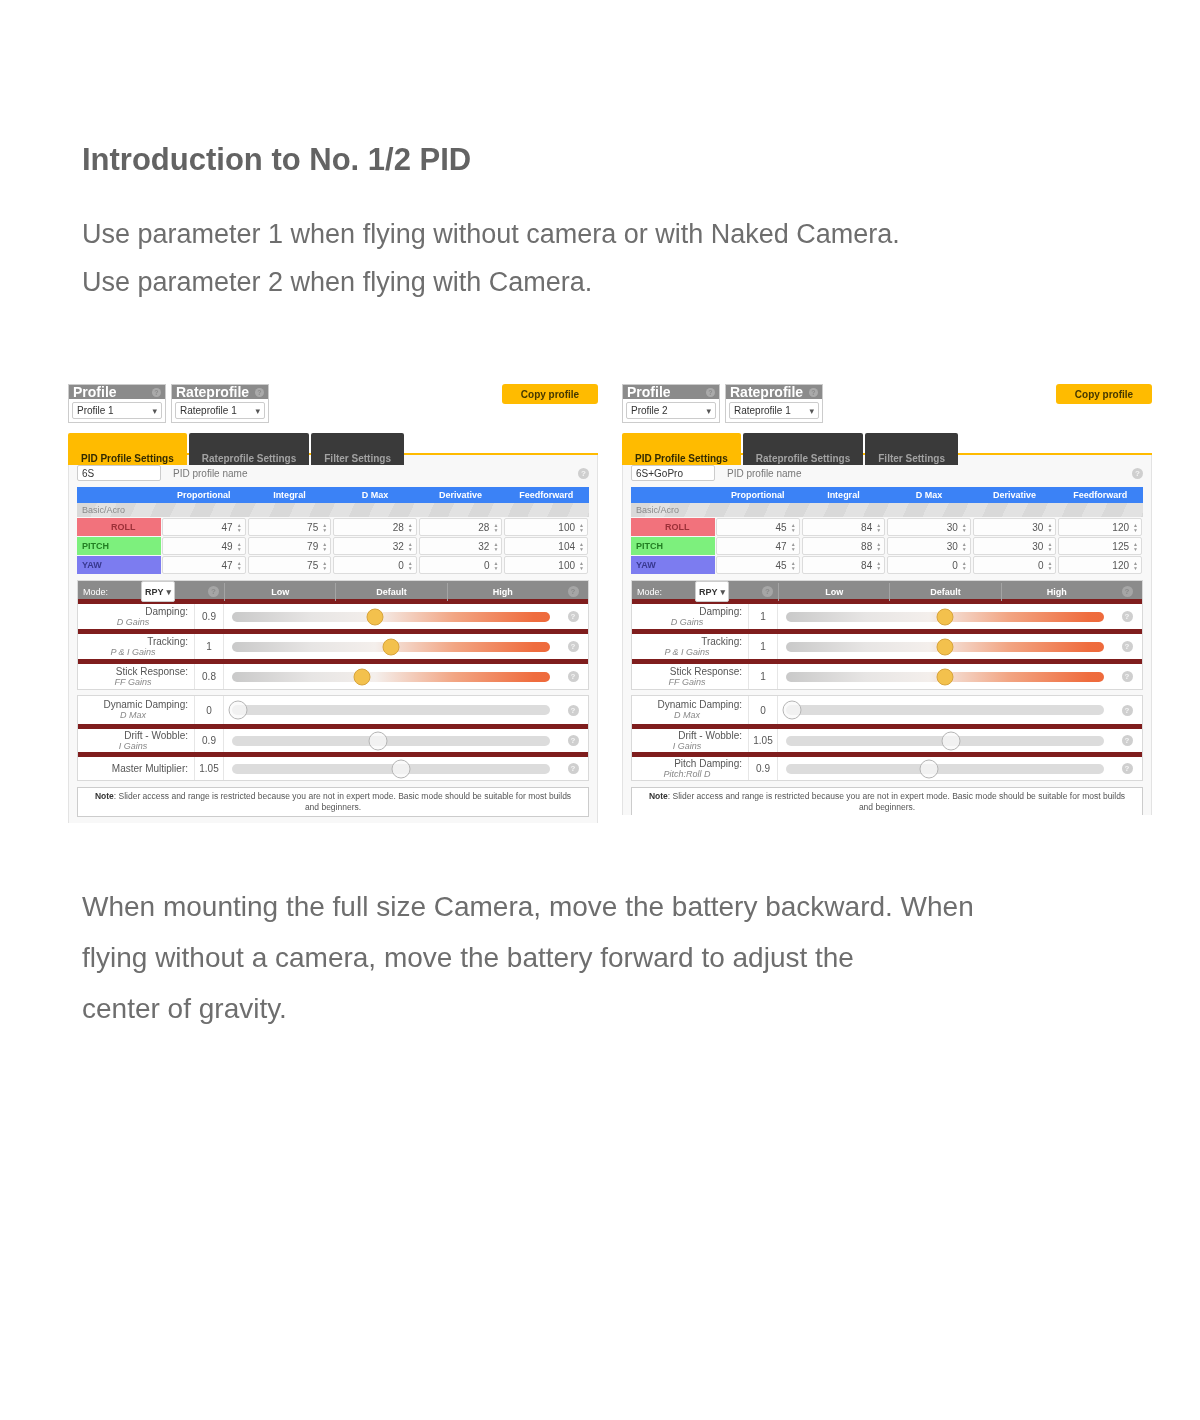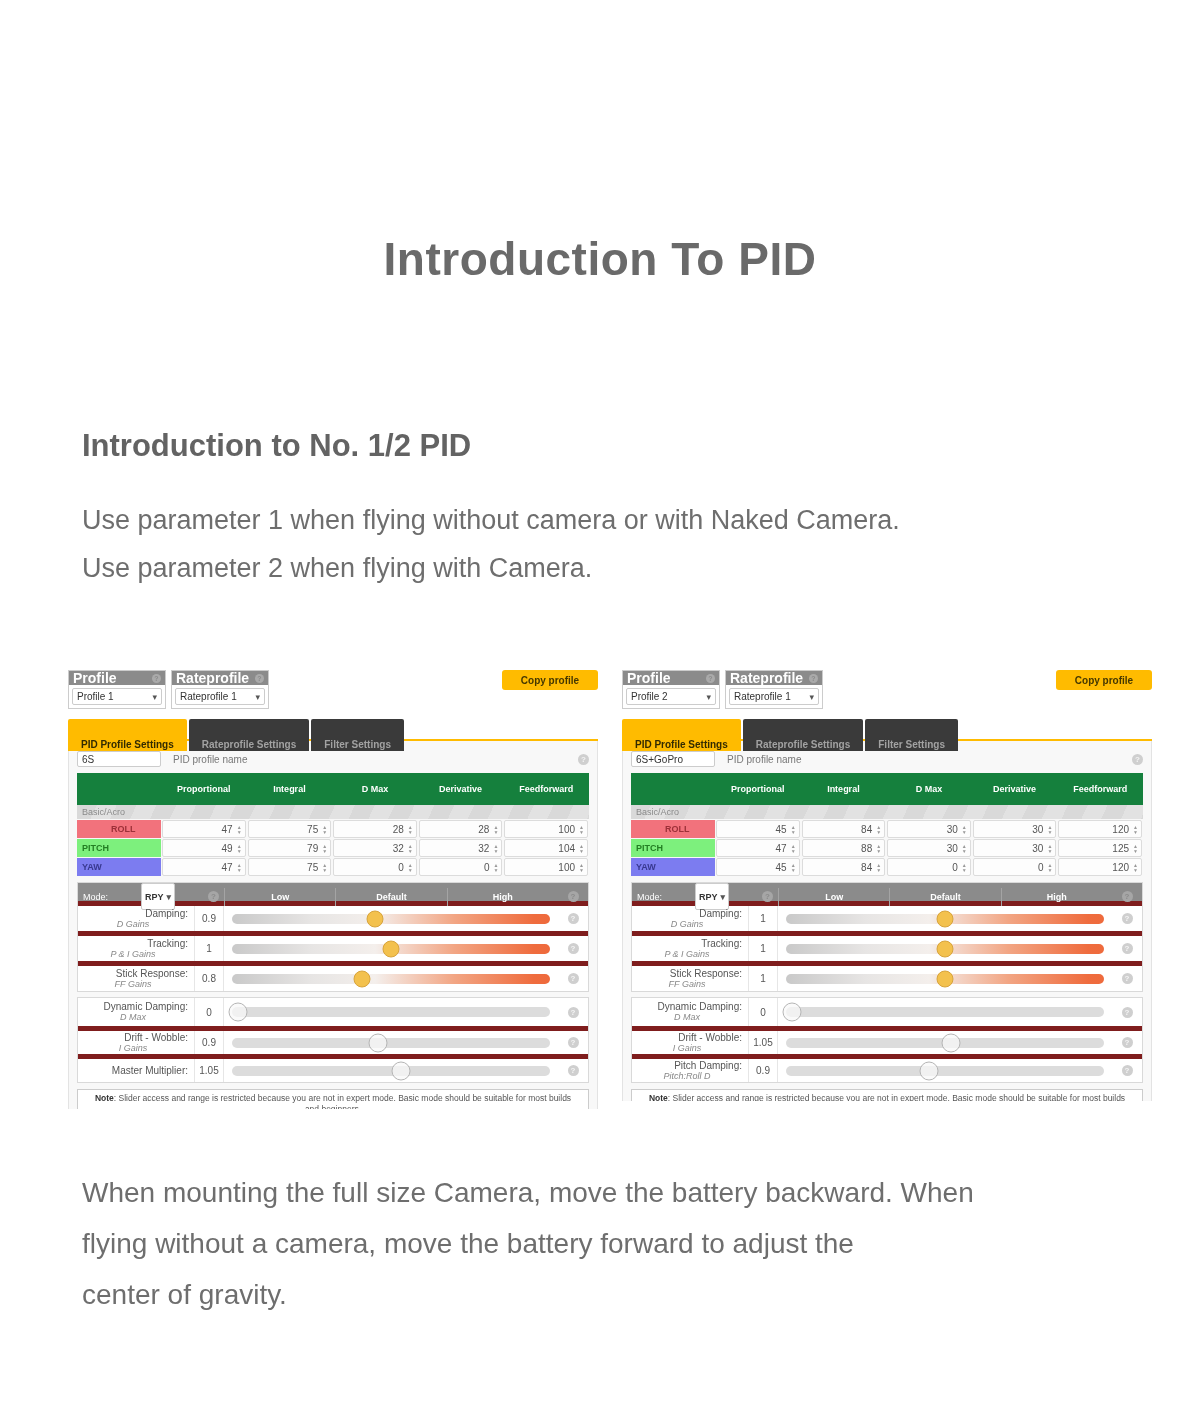--- a/index.html
+++ b/index.html
@@ -54,42 +54,42 @@
   .content { border:1px solid #e3e3e3; border-top:none; background:#f8f8f8; padding:6px 8px; }
 
   .name-row { height:24px; display:flex; align-items:center; gap:12px; }
   .name-input { width:84px; height:16px; border:1px solid #cccccc; border-radius:2px;
     font-size:10px; padding:0 4px; color:#333; font-family:inherit; background:#fff; }
   .name-label { font-size:10px; color:#777; flex:1; }
 
   
   .pid-table { margin-top:2px; }
   .t-head, .t-row { display:grid; grid-template-columns:84px repeat(5, 1fr); }
-  .t-head { height:32px; background:#15803d; color:#fff; font-size:9px; font-weight:bold;
+  .t-head { height:16px; background:#3b82f6; color:#fff; font-size:9px; font-weight:bold;
     align-items:center; text-align:center; }
   .t-group { height:14px; color:#8a8a8a; font-size:9px; line-height:14px; padding-left:5px;
     background:repeating-linear-gradient(115deg,#d9d9d9 0 18px,#e2e2e2 18px 36px); }
   .t-row { height:18px; margin-top:1px; }
   .t-axis { font-size:9px; font-weight:bold; padding-left:5px; line-height:18px; }
   .axis-0 { background:#f2727c; color:#9c3038;padding-left:34px; }
   .axis-1 { background:#7df07d; color:#237e23; }
   .axis-2 { background:#7c7cf0; color:#38388f; }
   .t-num { background:#fdfdfd; border:1px solid #dcdcdc; border-radius:2px; margin:0 1px;
     display:flex; align-items:center; justify-content:flex-end; padding-right:3px;
     font-size:10px; color:#555; gap:4px; cursor:pointer; }
 
   
   .slider-box { border:1px solid #d9d9d9; background:#ffffff; }
   .slider-box.main { margin-top:6px; }
   .slider-box.extra { margin-top:5px; }
   .mode-head { display:grid; grid-template-columns:146px 1fr 1fr 1fr 30px; height:18px;
     background:#8b8b8b; color:#fff; font-size:9px; align-items:center; }
   .mode-left { display:flex; align-items:center; justify-content:space-between; padding:0 5px; }
   .mode-label { font-weight:normal; }
-  .mode-select { background:#fff; border:1px solid #ccc; border-radius:2px; height:27px;
+  .mode-select { background:#fff; border:1px solid #ccc; border-radius:2px; height:21px;
     display:flex; align-items:center; gap:3px; padding:0 3px; color:#333; font-weight:bold;
     cursor:pointer; }
   .mode-col { text-align:center; border-left:1px solid #a4a4a4; line-height:18px; height:18px;
     font-weight:bold; }
   .mode-help { display:flex; justify-content:center; }
 
   .s-row { display:grid; grid-template-columns:116px 30px 1fr 30px; height:30px;
     border-top:5px solid #7f1d1d; align-items:center; background:#fff; }
   .extra .s-row:first-child { border-top:none; }
   .extra .s-row { height:28px; }
@@ -109,21 +109,20 @@
   .s-help { display:flex; justify-content:center; }
 
   .note { margin-top:6px; border:1px solid #cccccc; background:#fff; text-align:center;
     font-size:8.5px; color:#555; line-height:11px; padding:3px 10px; }
   .note b { color:#333; }
 </style>
 </head>
 <body>
 
 <main>
-  <h1 class="doc-title">Introduction To PID</h1>
   <h2 class="section-heading">Introduction to No. 1/2 PID</h2>
   <p class="intro">
     <span>Use parameter 1 when flying without camera or with Naked Camera.</span>
     <span>Use parameter 2  when flying with Camera.</span>
   </p>
 
   <div class="shots">
 
     <section class="shot">
       <div class="shot-top">

